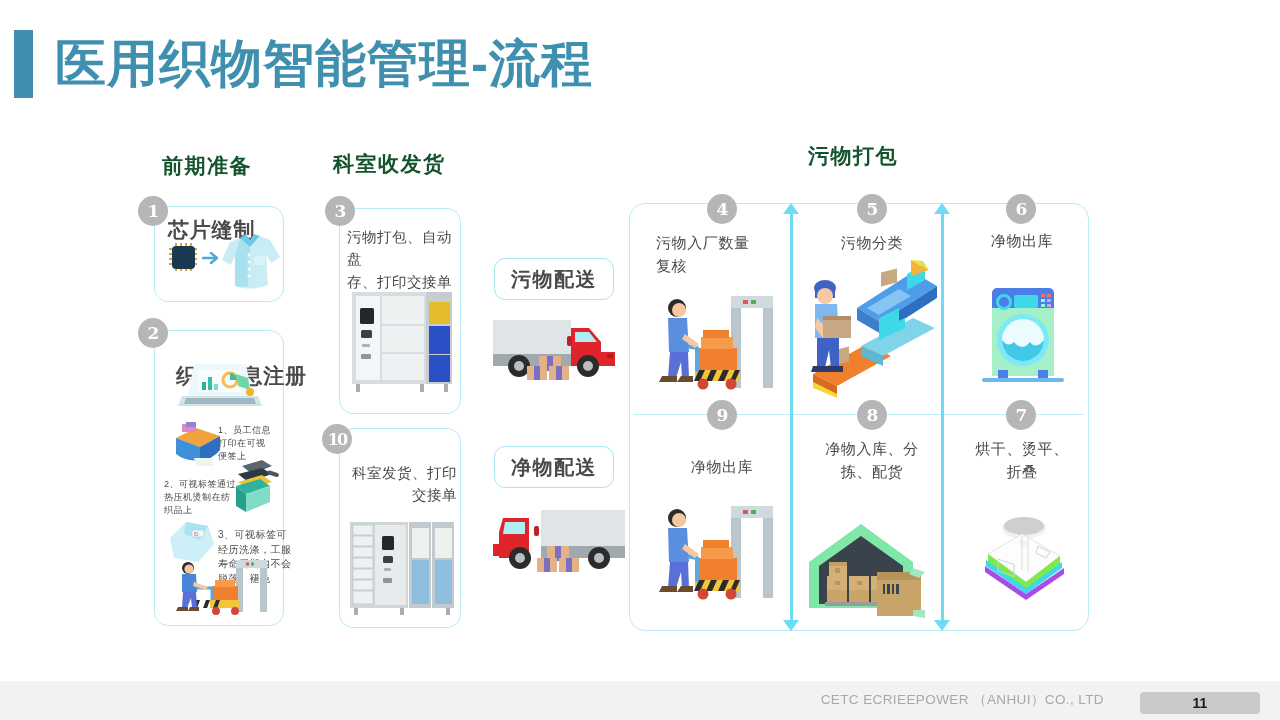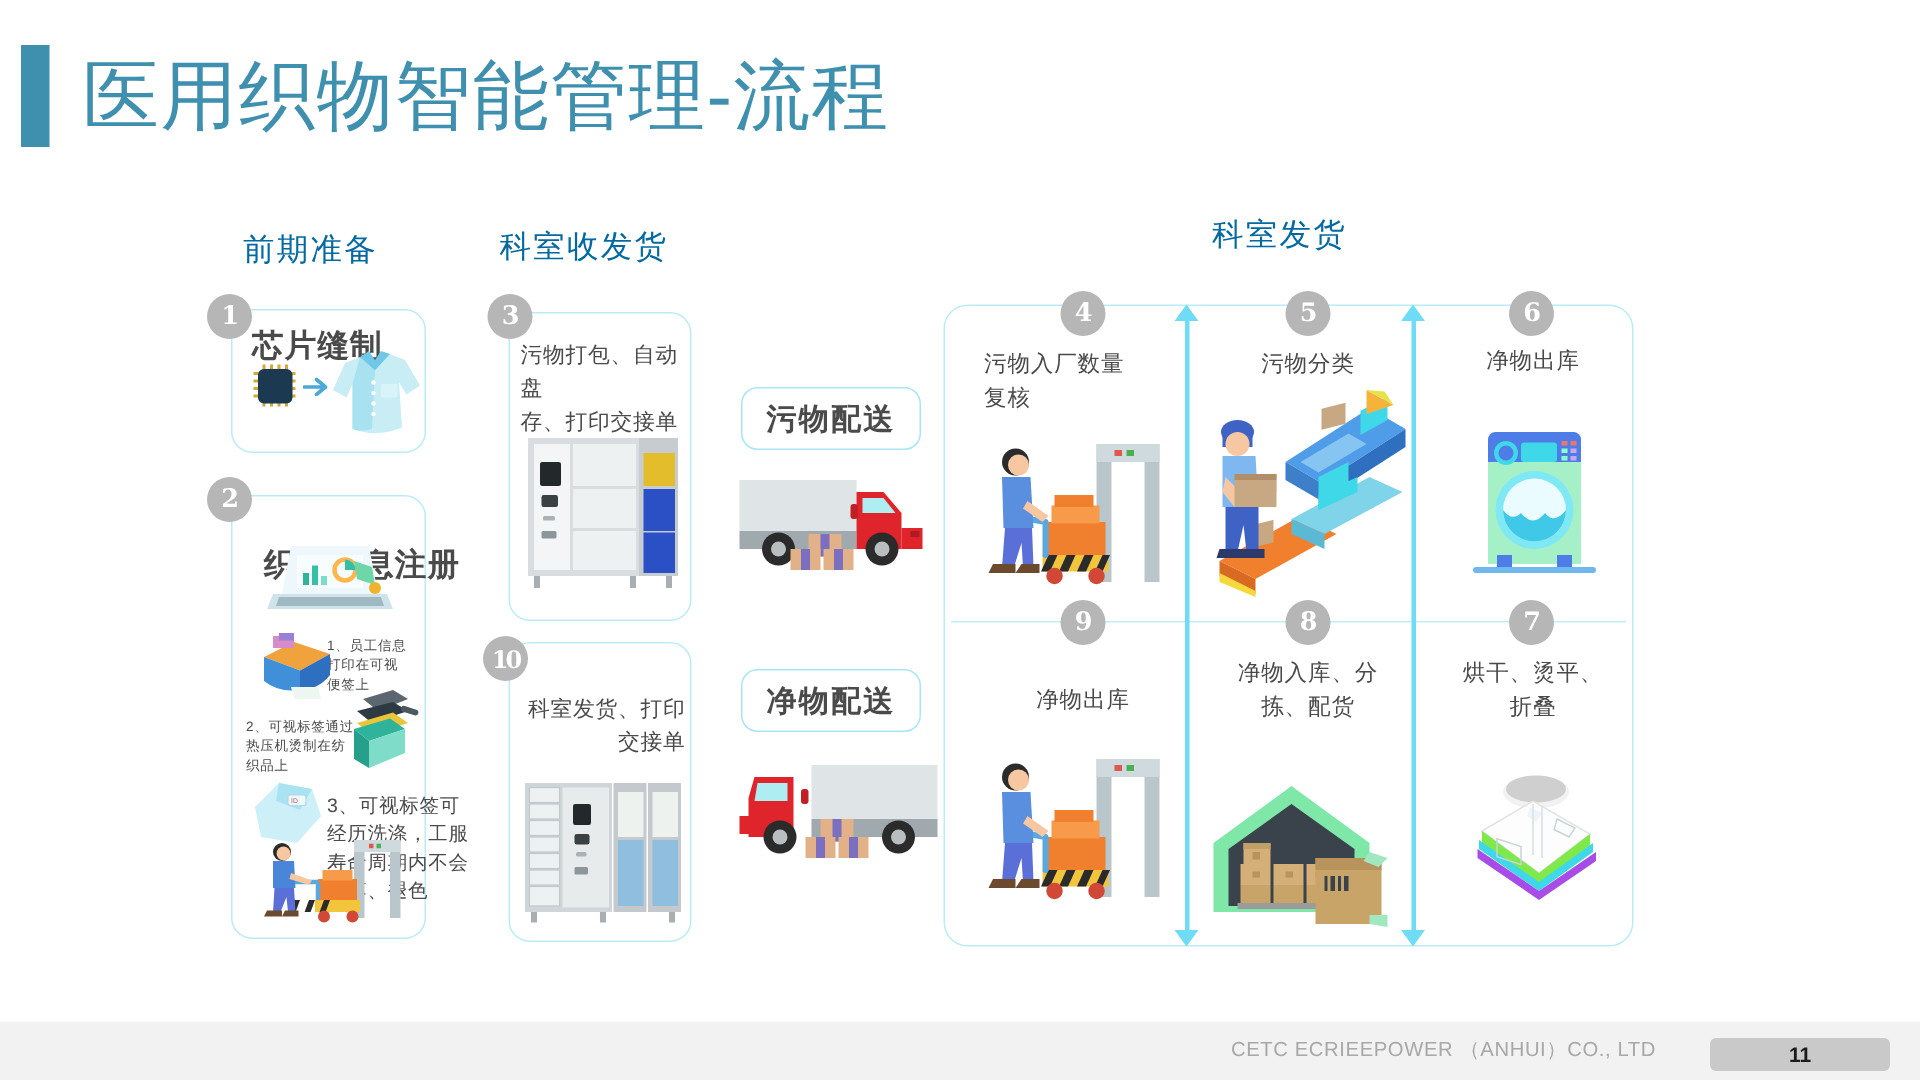--- a/index.html
+++ b/index.html
@@ -11,28 +11,28 @@
   }
   .slide { position: relative; width: 1280px; height: 720px; background:#fff; }
 
   
   .title-bar {
     position: absolute; left: 14px; top: 30px;
     width: 19px; height: 68px; background: #3f8fae;
   }
   .slide-title {
     position: absolute; left: 55px; top: 30px;
-    font-size: 51px; font-weight: normal; letter-spacing: 1px;
+    font-size: 51px; font-weight: bold; letter-spacing: 1px;
     color: #3f8fae; line-height: 68px; white-space: nowrap;
   }
 
   
   .sec-head {
-    position: absolute; font-size: 21px; font-weight: normal;
-    color: #0369a1; letter-spacing: 1.5px; white-space: nowrap;
+    position: absolute; font-size: 21px; font-weight: bold;
+    color: #14532d; letter-spacing: 1.5px; white-space: nowrap;
   }
   #sec-prep { left: 162px; top: 152px; }
   #sec-dept { left: 333px; top: 150px; }
   #sec-wash { left: 808px; top: 142px; }
 
   
   .card {
     position: absolute; background: #fff;
     border: 1.6px solid #b9ecf7; border-radius: 14px;
   }
@@ -110,21 +110,21 @@
 </head>
 <body>
 
 <div class="slide">
 
   <div class="title-bar"></div>
   <div class="slide-title">医用织物智能管理-流程</div>
 
   <div class="sec-head" id="sec-prep">前期准备</div>
   <div class="sec-head" id="sec-dept">科室收发货</div>
-  <div class="sec-head" id="sec-wash">科室发货</div>
+  <div class="sec-head" id="sec-wash">污物打包</div>
 
   <div class="card" style="left:154px; top:206px; width:130px; height:96px;"></div>
   <div class="badge" style="left:138px; top:196px;">1</div>
   <div class="card-title" style="left:168px; top:216px;">芯片缝制</div>
 
   <div class="ill" style="left:166px; top:241px;">
     <svg width="34" height="34" viewBox="0 0 34 34">
       <g fill="#d4a838">
         <rect x="3" y="7" width="4" height="2"></rect>
           <rect x="3" y="12" width="4" height="2"></rect>
@@ -209,21 +209,21 @@
     <svg width="54" height="58" viewBox="0 0 54 58">
       <path d="M14 8 L34 2 L44 8 L24 16 Z" fill="#5c6670"></path>
       <path d="M10 16 L34 10 L44 16 L20 24 Z" fill="#2e3a42"></path>
       <path d="M10 24 L34 17 L44 24 L20 32 Z" fill="#e8c63a"></path>
       <path d="M8 28 L32 21 L42 28 L18 36 Z" fill="#2fb39a"></path>
       <path d="M8 28 L8 48 L18 54 L18 36 Z" fill="#26a08b"></path>
       <path d="M18 36 L42 28 L42 44 L18 54 Z" fill="#7fdcc9"></path>
       <rect x="40" y="12" width="12" height="4" rx="2" fill="#4a5862" transform="rotate(18 40 12)"></rect>
     </svg>
   </div>
-  <div class="card-text" style="left:218px; top:528px; font-size:13px; line-height:1.45;">
+  <div class="card-text" style="left:218px; top:528px; font-size:10px; line-height:1.45;">
     <div>3、可视标签可</div>
     <div>经历洗涤，工服</div>
     <div>寿命周期内不会</div>
     <div>脱落、褪色</div>
   </div>
 
   <div class="ill" style="left:164px; top:518px;">
     <svg width="56" height="50" viewBox="0 0 56 50">
       <path d="M6 20 L22 4 L44 8 L50 26 L34 44 L10 40 Z" fill="#cdeff8"></path>
       <path d="M22 4 L44 8 L36 22 L20 16 Z" fill="#a9e3f2"></path>

